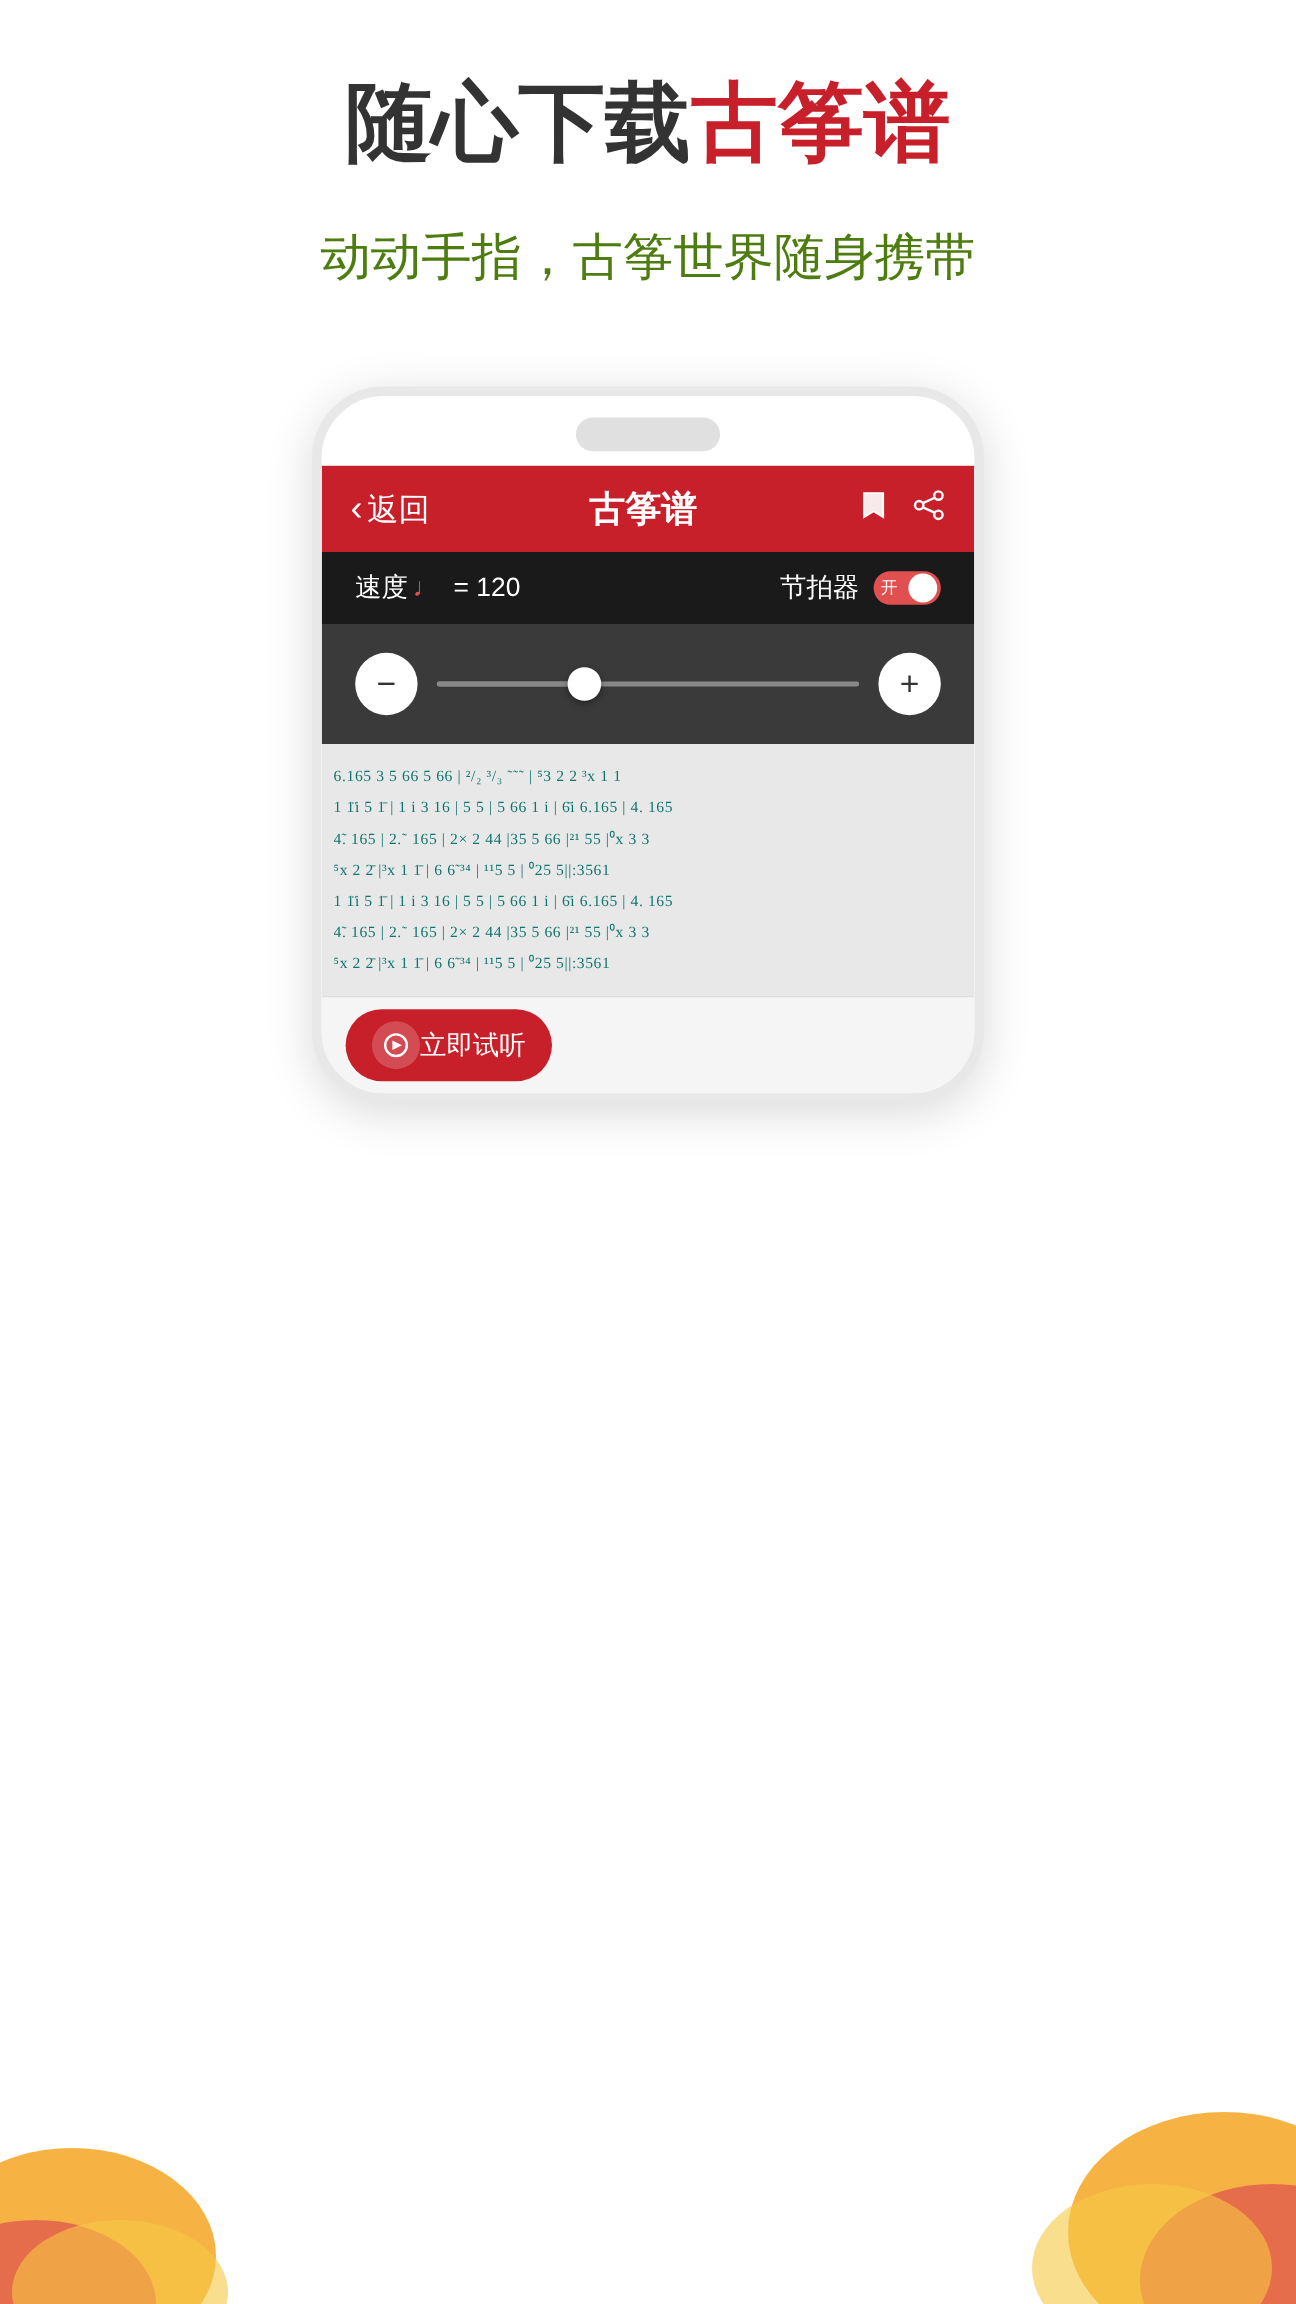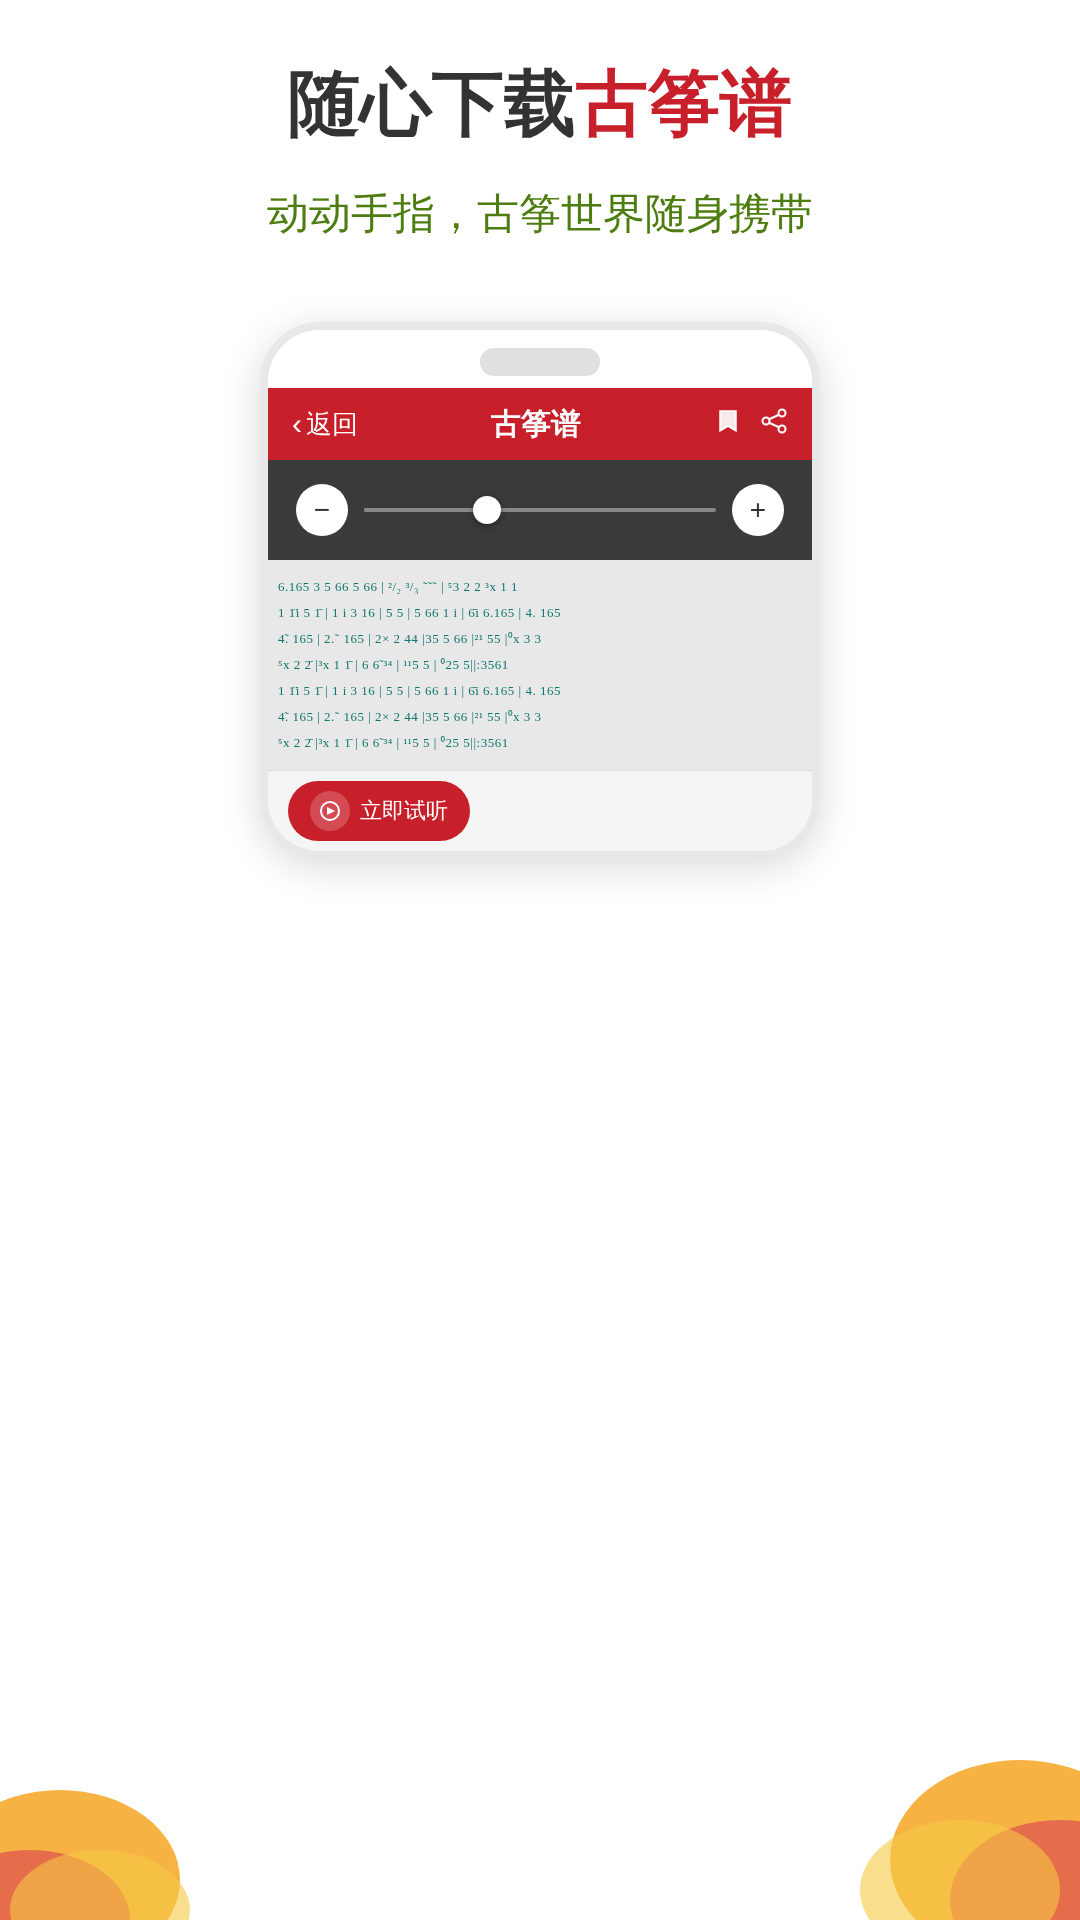--- a/index.html
+++ b/index.html
@@ -242,21 +242,20 @@
       font-family: "Times New Roman", serif;
       letter-spacing: 0.5px;
     }
     .listen-btn {
       background: #c8202a;
       color: #ffffff;
       border-radius: 30px;
       padding: 10px 22px;
       display: flex;
       align-items: center;
-      gap: 10px;
       font-size: 22px;
       white-space: nowrap;
     }
     .listen-icon {
       width: 40px;
       height: 40px;
       background: rgba(255,255,255,0.2);
       border-radius: 50%;
       display: flex;
       align-items: center;
@@ -328,20 +327,34 @@
                 <circle cx="22" cy="6" r="3.5" stroke="white" stroke-width="2"></circle>
                 <circle cx="6" cy="14" r="3.5" stroke="white" stroke-width="2"></circle>
                 <circle cx="22" cy="22" r="3.5" stroke="white" stroke-width="2"></circle>
                 <line x1="9.5" y1="12" x2="18.5" y2="8" stroke="white" stroke-width="2"></line>
                 <line x1="9.5" y1="16" x2="18.5" y2="20" stroke="white" stroke-width="2"></line>
               </svg>
             </span>
           </div>
         </div>
 
+        <div class="speed-bar">
+          <div style="display:flex;align-items:center;">
+            <span class="speed-label">速度</span>
+            <span class="music-note">♩</span>
+            <span class="speed-value">= 120</span>
+          </div>
+          <div class="metronome-section">
+            <span class="metronome-label">节拍器</span>
+            <div class="toggle-switch">
+              <span class="toggle-on-label">开</span>
+              <div class="toggle-thumb"></div>
+            </div>
+          </div>
+        </div>
 
         <div class="slider-area">
           <div class="slider-btn">
             <span>−</span>
           </div>
           <div class="slider-track">
             <div class="slider-fill"></div>
             <div class="slider-thumb"></div>
           </div>
           <div class="slider-btn">

